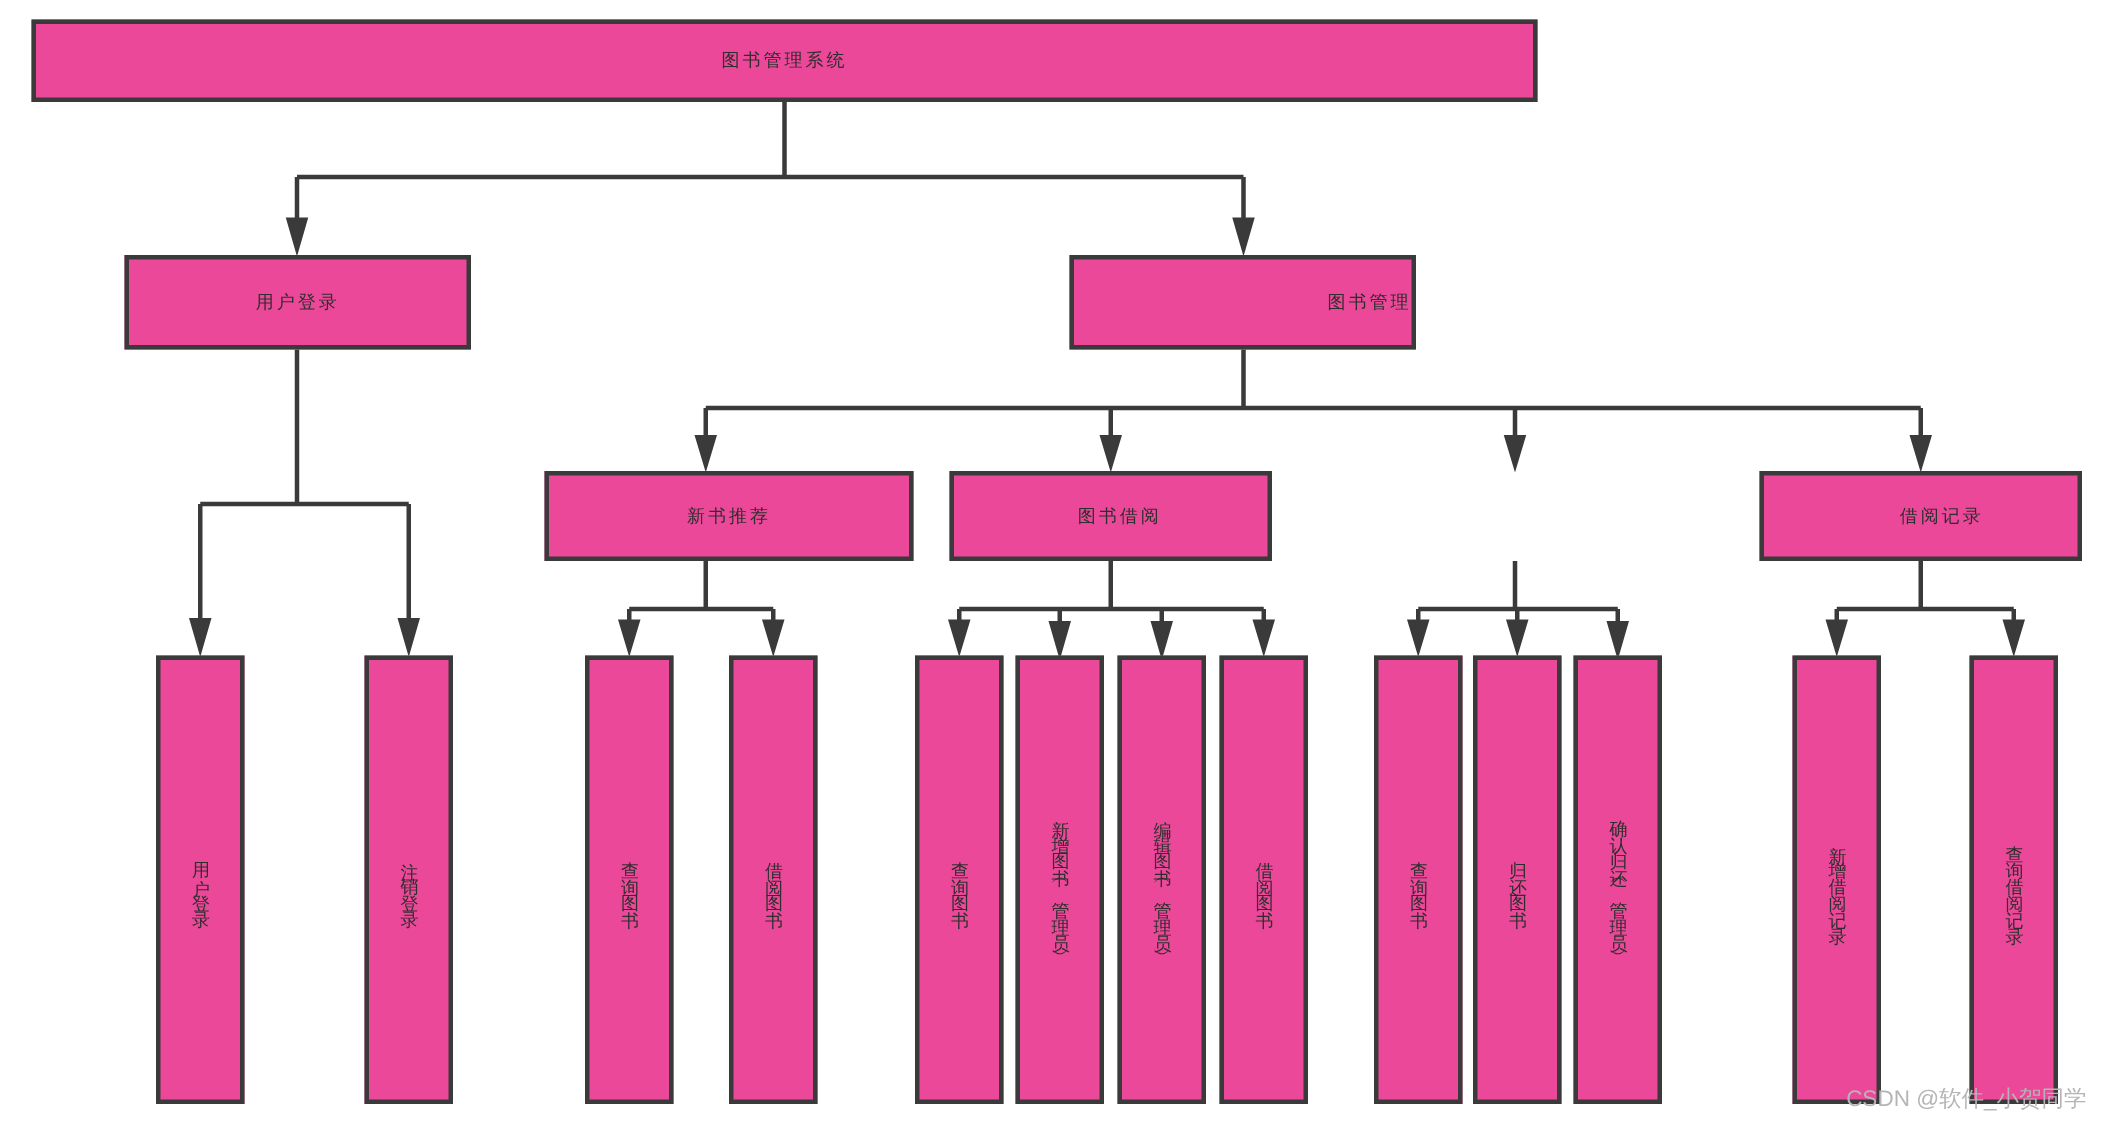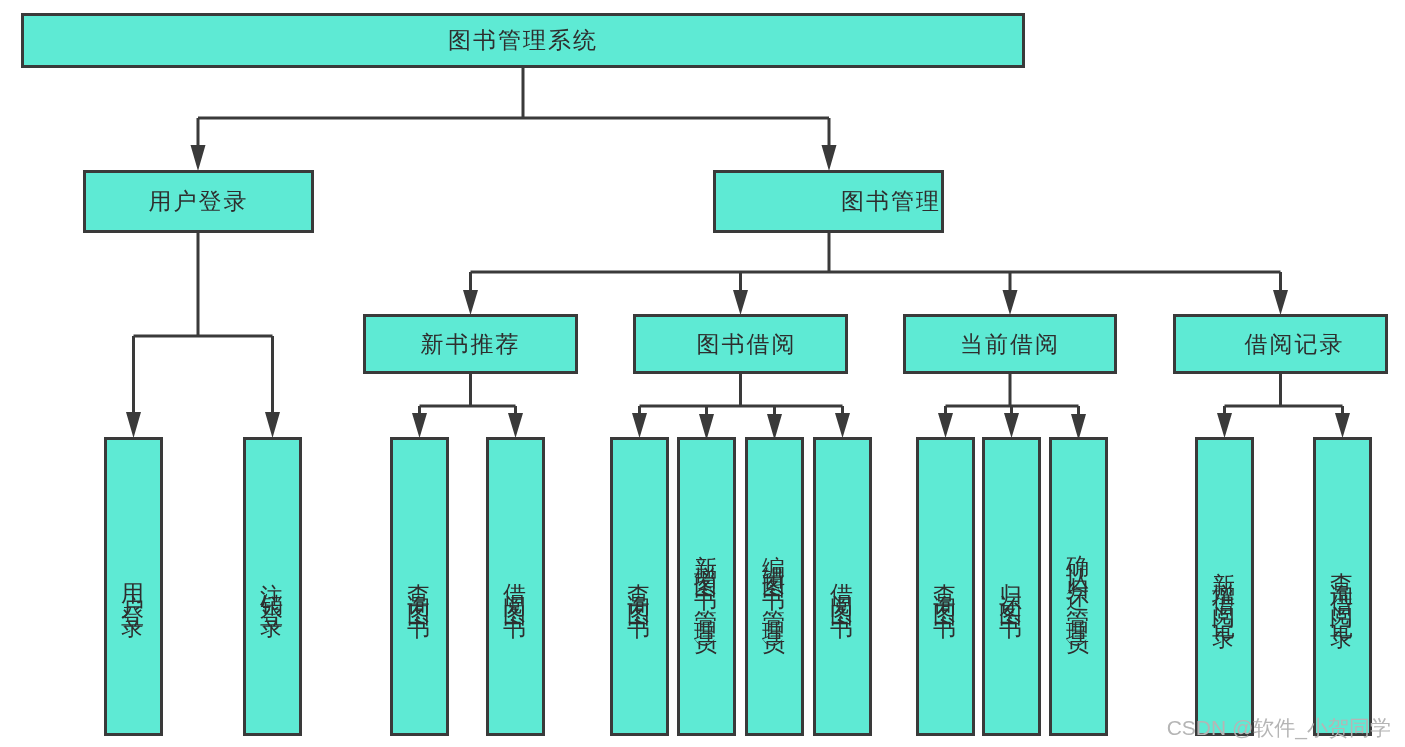--- a/index.html
+++ b/index.html
@@ -23,58 +23,58 @@
     stroke: var(--color-line, #3a3a3a);
     stroke-width: 3;
   }
   .connectors .arrowheads {
     fill: var(--color-line, #3a3a3a);
     stroke: none;
   }
   .box {
     position: absolute;
     box-sizing: border-box;
-    background: #5eead4;
+    background: #ec4899;
     border: 3px solid var(--color-line, #3a3a3a);
     display: flex;
     align-items: center;
     justify-content: center;
     color: var(--color-text, #2e2e2e);
-    font-size: 23px;
+    font-size: 12px;
     z-index: 2;
   }
   .hbox span { letter-spacing: 2px; white-space: nowrap; }
   .vbox span {
     writing-mode: vertical-rl;
     text-orientation: mixed;
     letter-spacing: 11px;
     white-space: nowrap;
   }
   
   #root   { left: 21px;  top: 13px;  width: 1004px; height: 55px; }
   
   #n-ul   { left: 83px;  top: 170px; width: 231px; height: 63px; }
   #n-bm   { left: 713px; top: 170px; width: 231px; height: 63px; justify-content: flex-end; }
   
-  #n-nb   { left: 363px;  top: 314px; width: 215px; height: 60px; align-items: center; }
+  #n-nb   { left: 363px;  top: 314px; width: 246px; height: 60px; align-items: center; }
   #n-bb   { left: 633px;  top: 314px; width: 215px; height: 60px; padding-left: 12px; }
   #n-cb   { left: 903px;  top: 314px; width: 214px; height: 60px; }
   #n-br   { left: 1173px; top: 314px; width: 215px; height: 60px; padding-left: 28px; }
   
   .leaf   { top: 437px; width: 59px; height: 299px; }
   #l-1a { left: 104px; }  #l-1b { left: 243px; }
   #l-2a { left: 390px; }  #l-2b { left: 486px; }
   #l-3a { left: 610px; }  #l-3b { left: 677px; } #l-3c { left: 745px; } #l-3d { left: 813px; }
   #l-4a { left: 916px; }  #l-4b { left: 982px; } #l-4c { left: 1049px; }
   #l-5a { left: 1195px; } #l-5b { left: 1313px; }
   #watermark {
     position: absolute;
     right: 14px;
     bottom: 5px;
-    font-size: 21px;
+    font-size: 15px;
     color: var(--color-watermark, #b5b5b5);
     z-index: 3;
     white-space: nowrap;
   }
 </style>
 </head>
 <body>
 
 <div id="canvas">
 
@@ -119,23 +119,20 @@
   <div id="n-bm" class="box hbox">
     <span>图书管理</span>
   </div>
 
   <div id="n-nb" class="box hbox">
     <span>新书推荐</span>
   </div>
   <div id="n-bb" class="box hbox">
     <span>图书借阅</span>
   </div>
-  <div id="n-cb" class="box hbox">
-    <span>当前借阅</span>
-  </div>
   <div id="n-br" class="box hbox">
     <span>借阅记录</span>
   </div>
 
   <div id="l-1a" class="box vbox leaf">
     <span>用户登录</span>
   </div>
   <div id="l-1b" class="box vbox leaf">
     <span>注销登录</span>
   </div>

